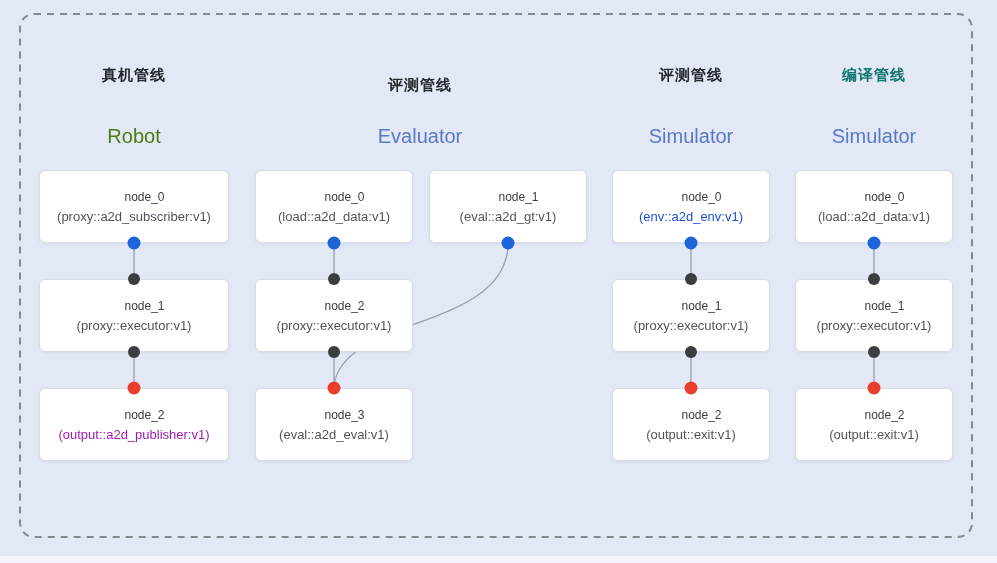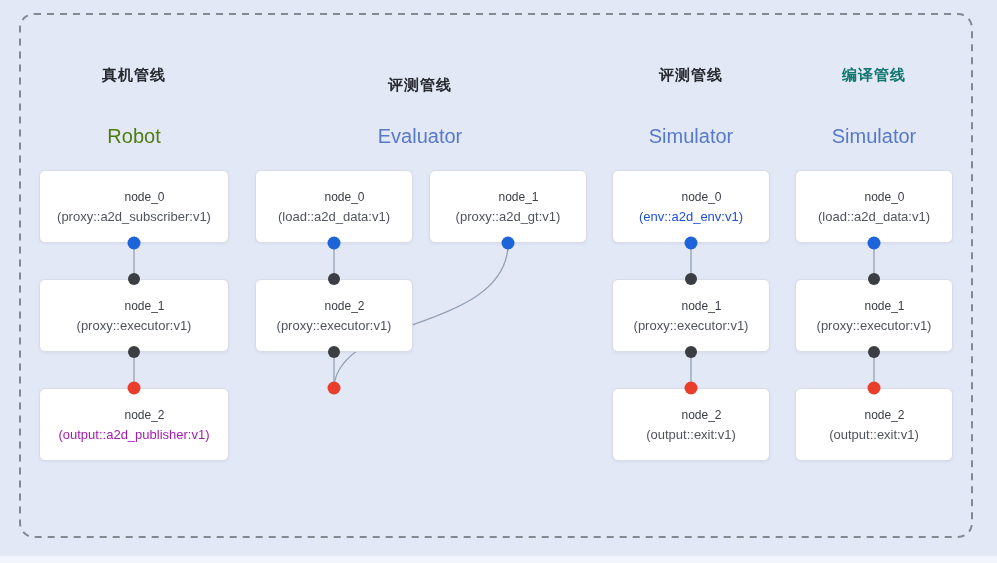--- a/index.html
+++ b/index.html
@@ -109,29 +109,33 @@
     <div class="port-dot" style="width: 13px; height: 13px; background: rgb(234, 62, 44); left: 134px; top: 388px;"></div>
     <div class="pipeline-title-zh" style="left: 420px; top: 76px; color: rgb(38, 41, 46);">评测管线</div>
     <div class="pipeline-title-en" style="left: 420px; top: 125px; color: rgb(86, 121, 200);">Evaluator</div>
     <div class="node-box" style="left: 255px; top: 170px; width: 158px; height: 73px; background: rgb(255, 255, 255); border: 1px solid rgb(216, 220, 230);">
       <span class="node-label" style="color: rgb(57, 61, 68);">node_0</span>
       <span class="node-sublabel" style="color: rgb(80, 84, 92);">(load::a2d_data:v1)</span>
     </div>
     <div class="port-dot" style="width: 13px; height: 13px; background: rgb(30, 100, 217); left: 334px; top: 243px;"></div>
     <div class="node-box" style="left: 429px; top: 170px; width: 158px; height: 73px; background: rgb(255, 255, 255); border: 1px solid rgb(216, 220, 230);">
       <span class="node-label" style="color: rgb(57, 61, 68);">node_1</span>
-      <span class="node-sublabel" style="color: rgb(80, 84, 92);">(proxy::a2d_gt:v1)</span>
+      <span class="node-sublabel" style="color: rgb(80, 84, 92);">(eval::a2d_gt:v1)</span>
     </div>
     <div class="port-dot" style="width: 13px; height: 13px; background: rgb(30, 100, 217); left: 508px; top: 243px;"></div>
     <div class="node-box" style="left: 255px; top: 279px; width: 158px; height: 73px; background: rgb(255, 255, 255); border: 1px solid rgb(216, 220, 230);">
       <span class="node-label" style="color: rgb(57, 61, 68);">node_2</span>
       <span class="node-sublabel" style="color: rgb(80, 84, 92);">(proxy::executor:v1)</span>
     </div>
     <div class="port-dot" style="width: 12px; height: 12px; background: rgb(59, 62, 66); left: 334px; top: 279px;"></div>
     <div class="port-dot" style="width: 12px; height: 12px; background: rgb(59, 62, 66); left: 334px; top: 352px;"></div>
+    <div class="node-box" style="left: 255px; top: 388px; width: 158px; height: 73px; background: rgb(255, 255, 255); border: 1px solid rgb(216, 220, 230);">
+      <span class="node-label" style="color: rgb(57, 61, 68);">node_3</span>
+      <span class="node-sublabel" style="color: rgb(80, 84, 92);">(eval::a2d_eval:v1)</span>
+    </div>
     <div class="port-dot" style="width: 13px; height: 13px; background: rgb(234, 62, 44); left: 334px; top: 388px;"></div>
     <div class="pipeline-title-zh" style="left: 691px; top: 66px; color: rgb(38, 41, 46);">评测管线</div>
     <div class="pipeline-title-en" style="left: 691px; top: 125px; color: rgb(86, 121, 200);">Simulator</div>
     <div class="node-box" style="left: 612px; top: 170px; width: 158px; height: 73px; background: rgb(255, 255, 255); border: 1px solid rgb(216, 220, 230);">
       <span class="node-label" style="color: rgb(57, 61, 68);">node_0</span>
       <span class="node-sublabel" style="color: #1d4ed8;">(env::a2d_env:v1)</span>
     </div>
     <div class="port-dot" style="width: 13px; height: 13px; background: rgb(30, 100, 217); left: 691px; top: 243px;"></div>
     <div class="node-box" style="left: 612px; top: 279px; width: 158px; height: 73px; background: rgb(255, 255, 255); border: 1px solid rgb(216, 220, 230);">
       <span class="node-label" style="color: rgb(57, 61, 68);">node_1</span>

